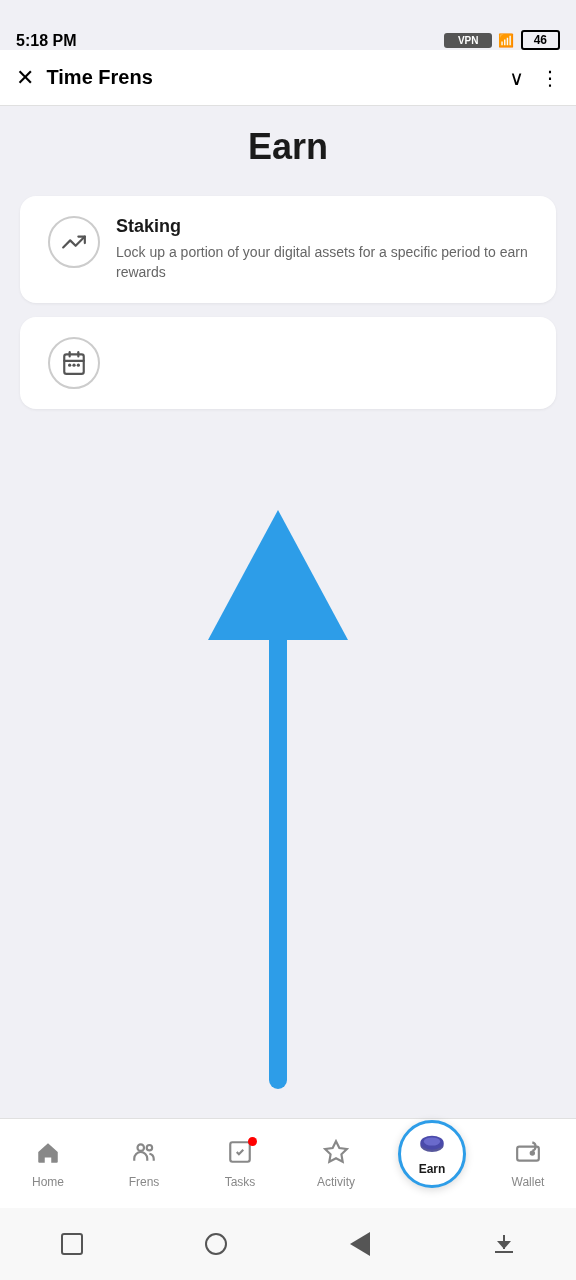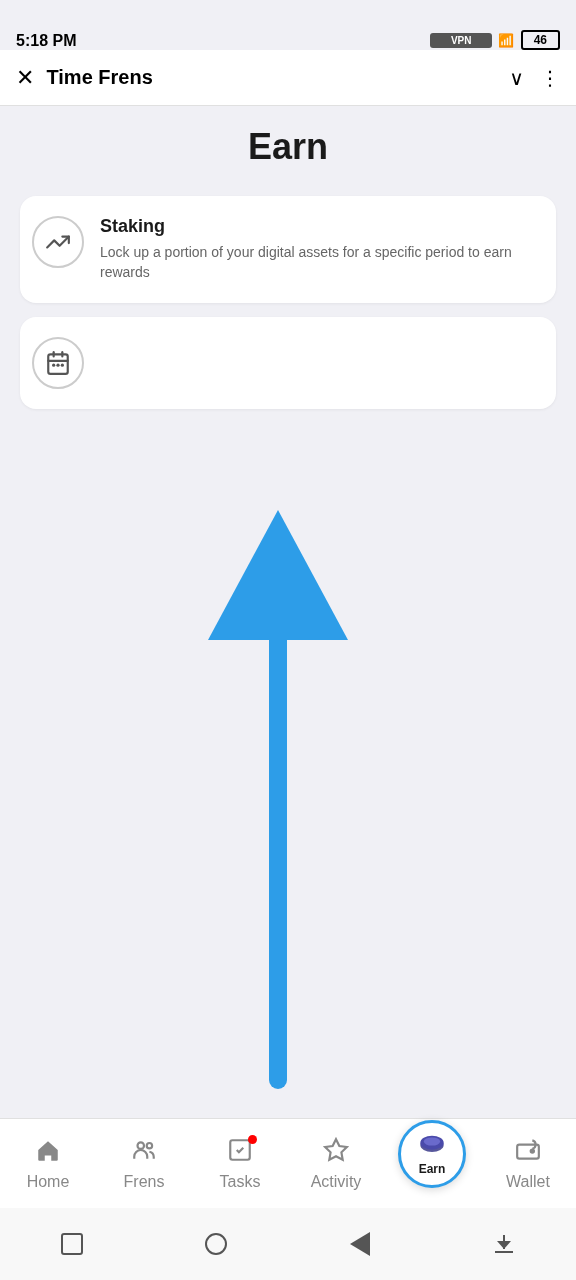--- a/index.html
+++ b/index.html
@@ -34,21 +34,21 @@
       gap: 6px;
       font-size: 13px;
       font-weight: 600;
       color: #000;
     }
     .vpn-badge {
       background: #555;
       color: #fff;
       font-size: 10px;
       font-weight: 700;
-      padding: 2px 21px;
+      padding: 2px 14px;
       border-radius: 3px;
     }
     .battery {
       font-size: 12px;
       border: 2px solid #000;
       border-radius: 3px;
       padding: 1px 11px;
     }
 
     
@@ -100,21 +100,21 @@
       font-weight: 700;
       color: #1a1a1a;
       text-align: center;
       margin-bottom: 28px;
     }
 
     
     .card {
       background: #fff;
       border-radius: 16px;
-      padding: 20px 12px;
+      padding: 20px 28px;
       margin-bottom: 14px;
       display: flex;
       align-items: flex-start;
       gap: 16px;
       box-shadow: 0 1px 3px rgba(0,0,0,0.06);
     }
     .card-icon-wrap {
       width: 52px;
       height: 52px;
       border-radius: 50%;
@@ -161,21 +161,21 @@
       gap: 4px;
       cursor: pointer;
       width: 80px;
     }
     .nav-icon {
       font-size: 24px;
       color: #888;
       position: relative;
     }
     .nav-label {
-      font-size: 16px;
+      font-size: 12px;
       color: #888;
     }
     .nav-item.active .nav-label {
       color: #3a7bd5;
       font-weight: 600;
     }
     .earn-circle {
       width: 68px;
       height: 68px;
       border-radius: 50%;

